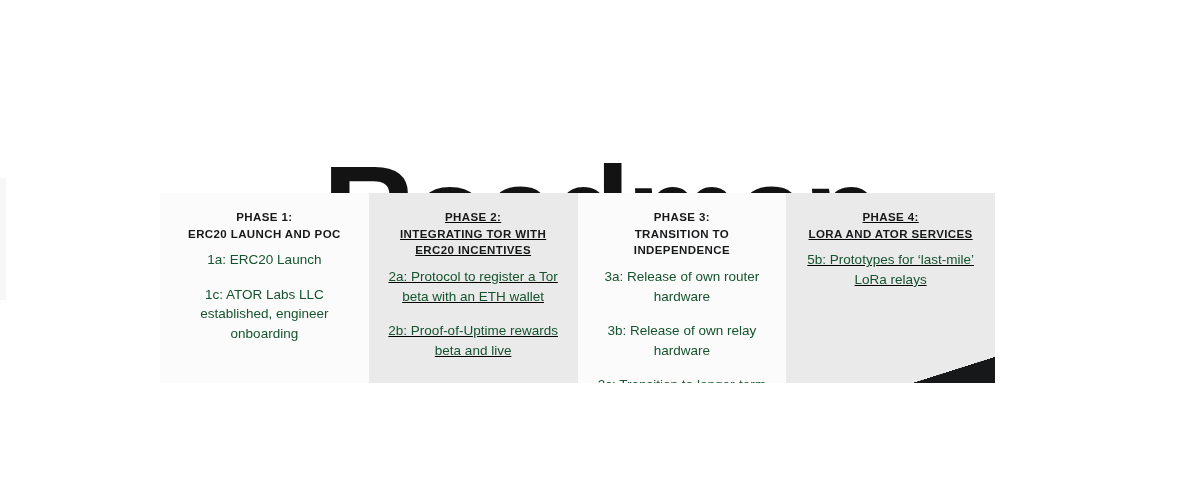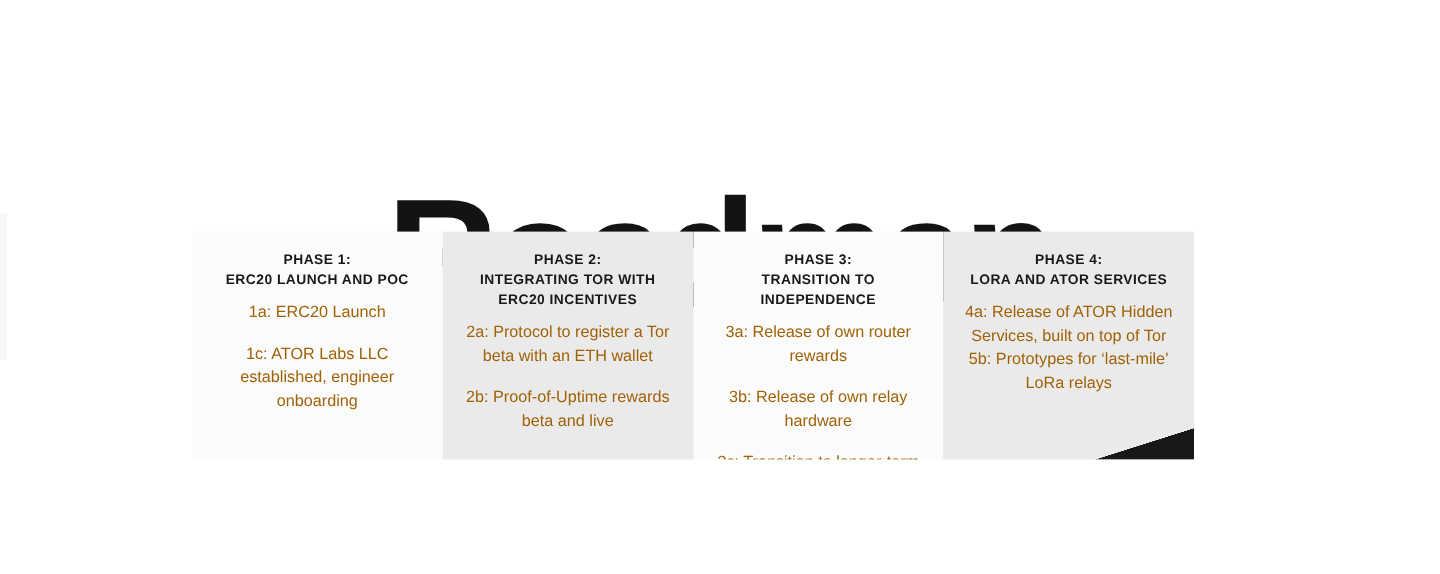--- a/index.html
+++ b/index.html
@@ -55,37 +55,37 @@
   }
   .phase {
     flex: 1 1 0;
     position: relative;
     padding: 16px 14px 0 14px;
     box-sizing: border-box;
     text-align: center;
     overflow: hidden;
   }
   .phase.light { background: #fbfbfb; }
-  .phase.gray  { background: #eaeaea; }
+  .phase.gray  { background: #eaeaea; text-decoration: underline; }
 
   .phase-heading {
     font-size: 11.5px;
     font-weight: 700;
     letter-spacing: 0.4px;
     line-height: 1.45;
     color: #17181a;
     text-transform: uppercase;
     margin: 0 0 8px 0;
   }
   .phase-heading .sub { display: block; }
 
   .phase-item {
     font-size: 13.5px;
     line-height: 1.45;
-    color: #a16207;
+    color: #14532d;
     margin: 0 0 15px 0;
   }
   .phase-item.tight { margin-bottom: 0; }
   .phase-item:last-child { margin-bottom: 0; }
 
   
   .wedge {
     position: absolute;
     right: 0;
     bottom: 0;
@@ -121,28 +121,27 @@
     </div>
     <p class="phase-item">2a: Protocol to register a Tor beta with an ETH wallet</p>
     <p class="phase-item">2b: Proof-of-Uptime rewards beta and live</p>
   </div>
 
   <div class="phase light">
     <div class="phase-heading">
       <span>PHASE 3:</span>
       <span class="sub">TRANSITION TO INDEPENDENCE</span>
     </div>
-    <p class="phase-item">3a: Release of own router rewards</p>
+    <p class="phase-item">3a: Release of own router hardware</p>
     <p class="phase-item">3b: Release of own relay hardware</p>
     <p class="phase-item">3c: Transition to longer-term ATOR incentives</p>
   </div>
 
   <div class="phase gray">
     <div class="phase-heading">
       <span>PHASE 4:</span>
       <span class="sub">LORA AND ATOR SERVICES</span>
     </div>
-    <p class="phase-item tight">4a: Release of ATOR Hidden Services, built on top of Tor</p>
     <p class="phase-item">5b: Prototypes for ‘last-mile’ LoRa relays</p>
     <div class="wedge"></div>
   </div>
 
 </div>
 
 </body></html>

